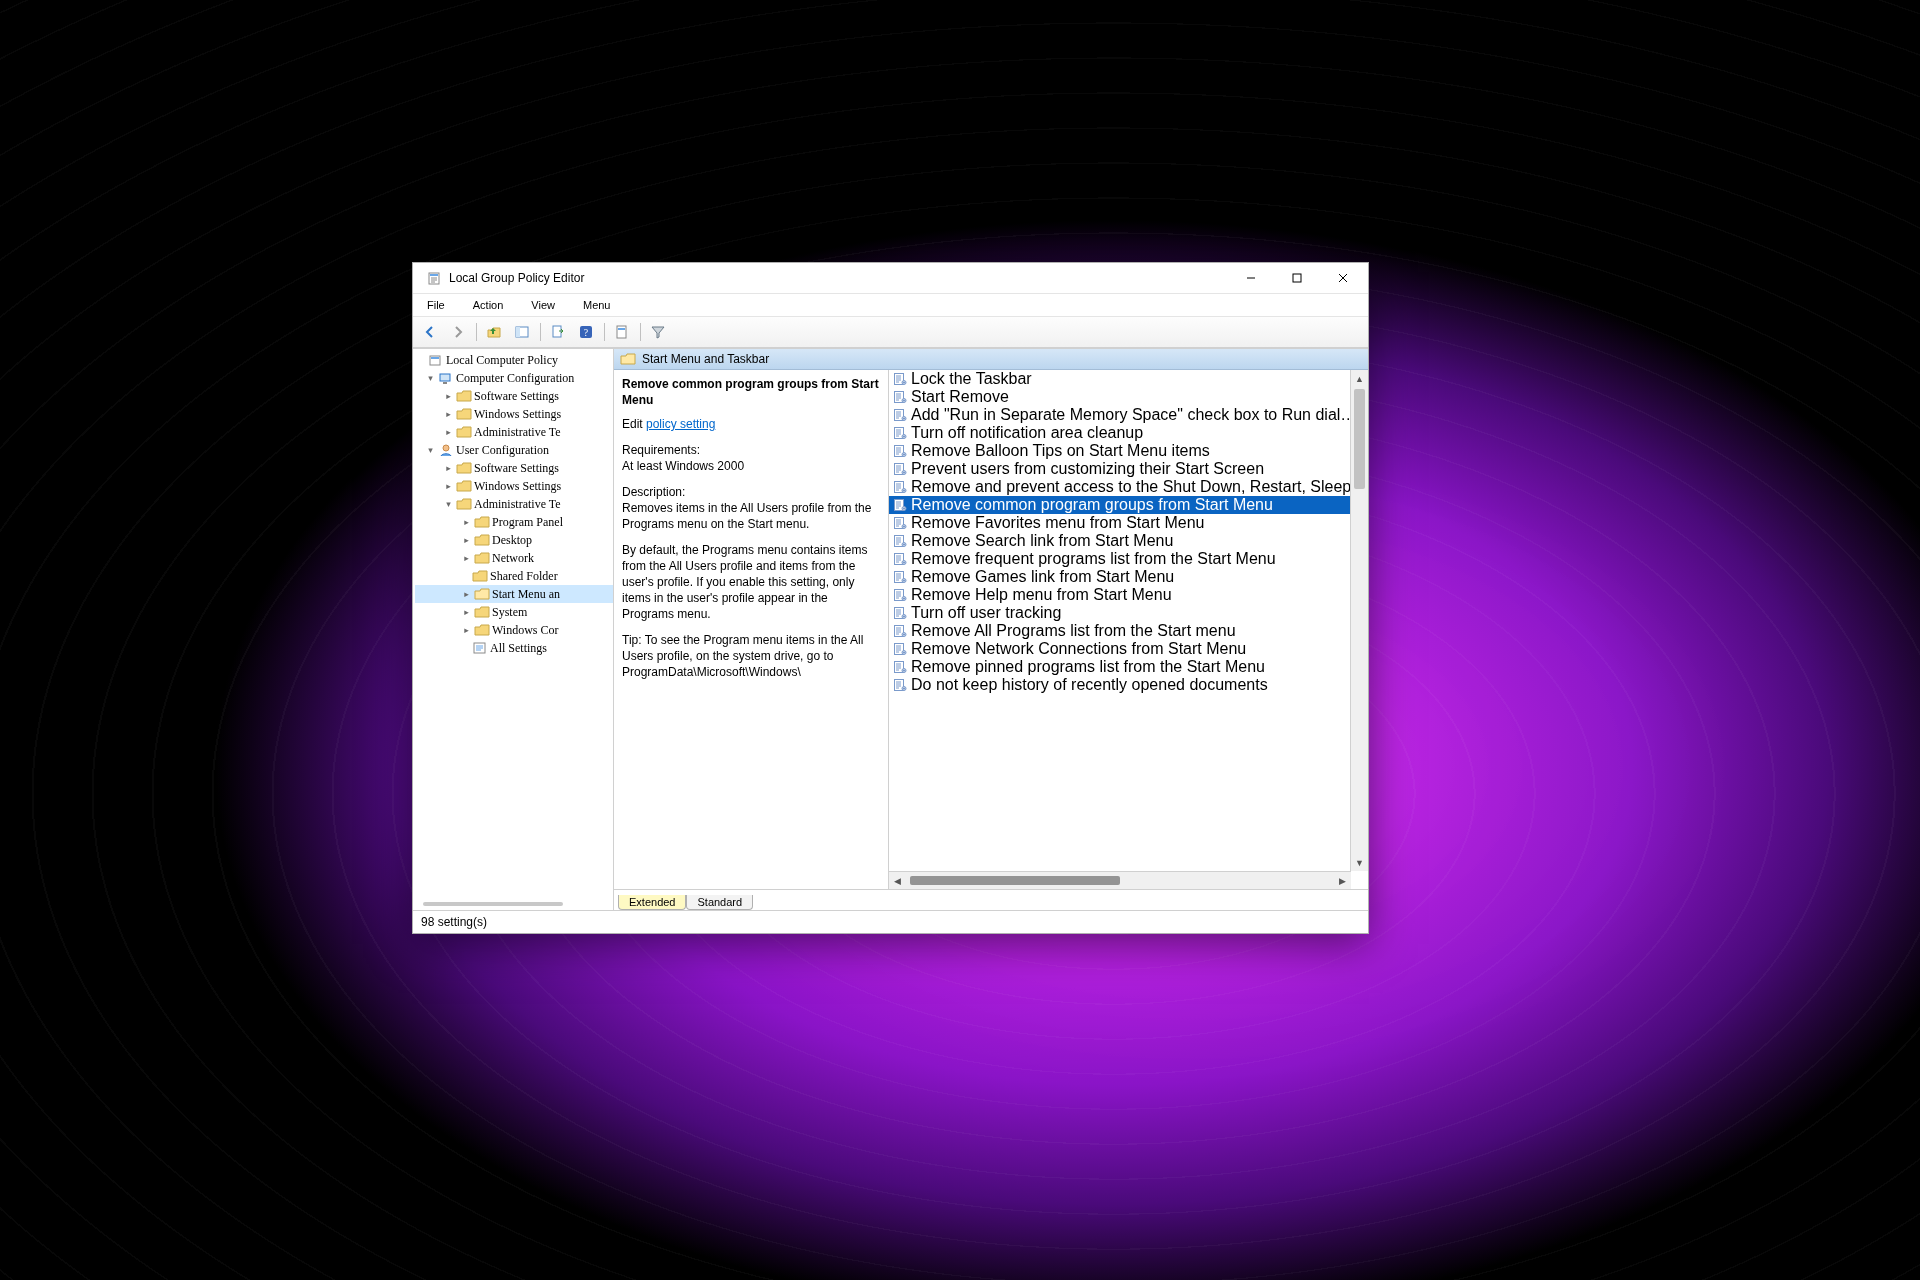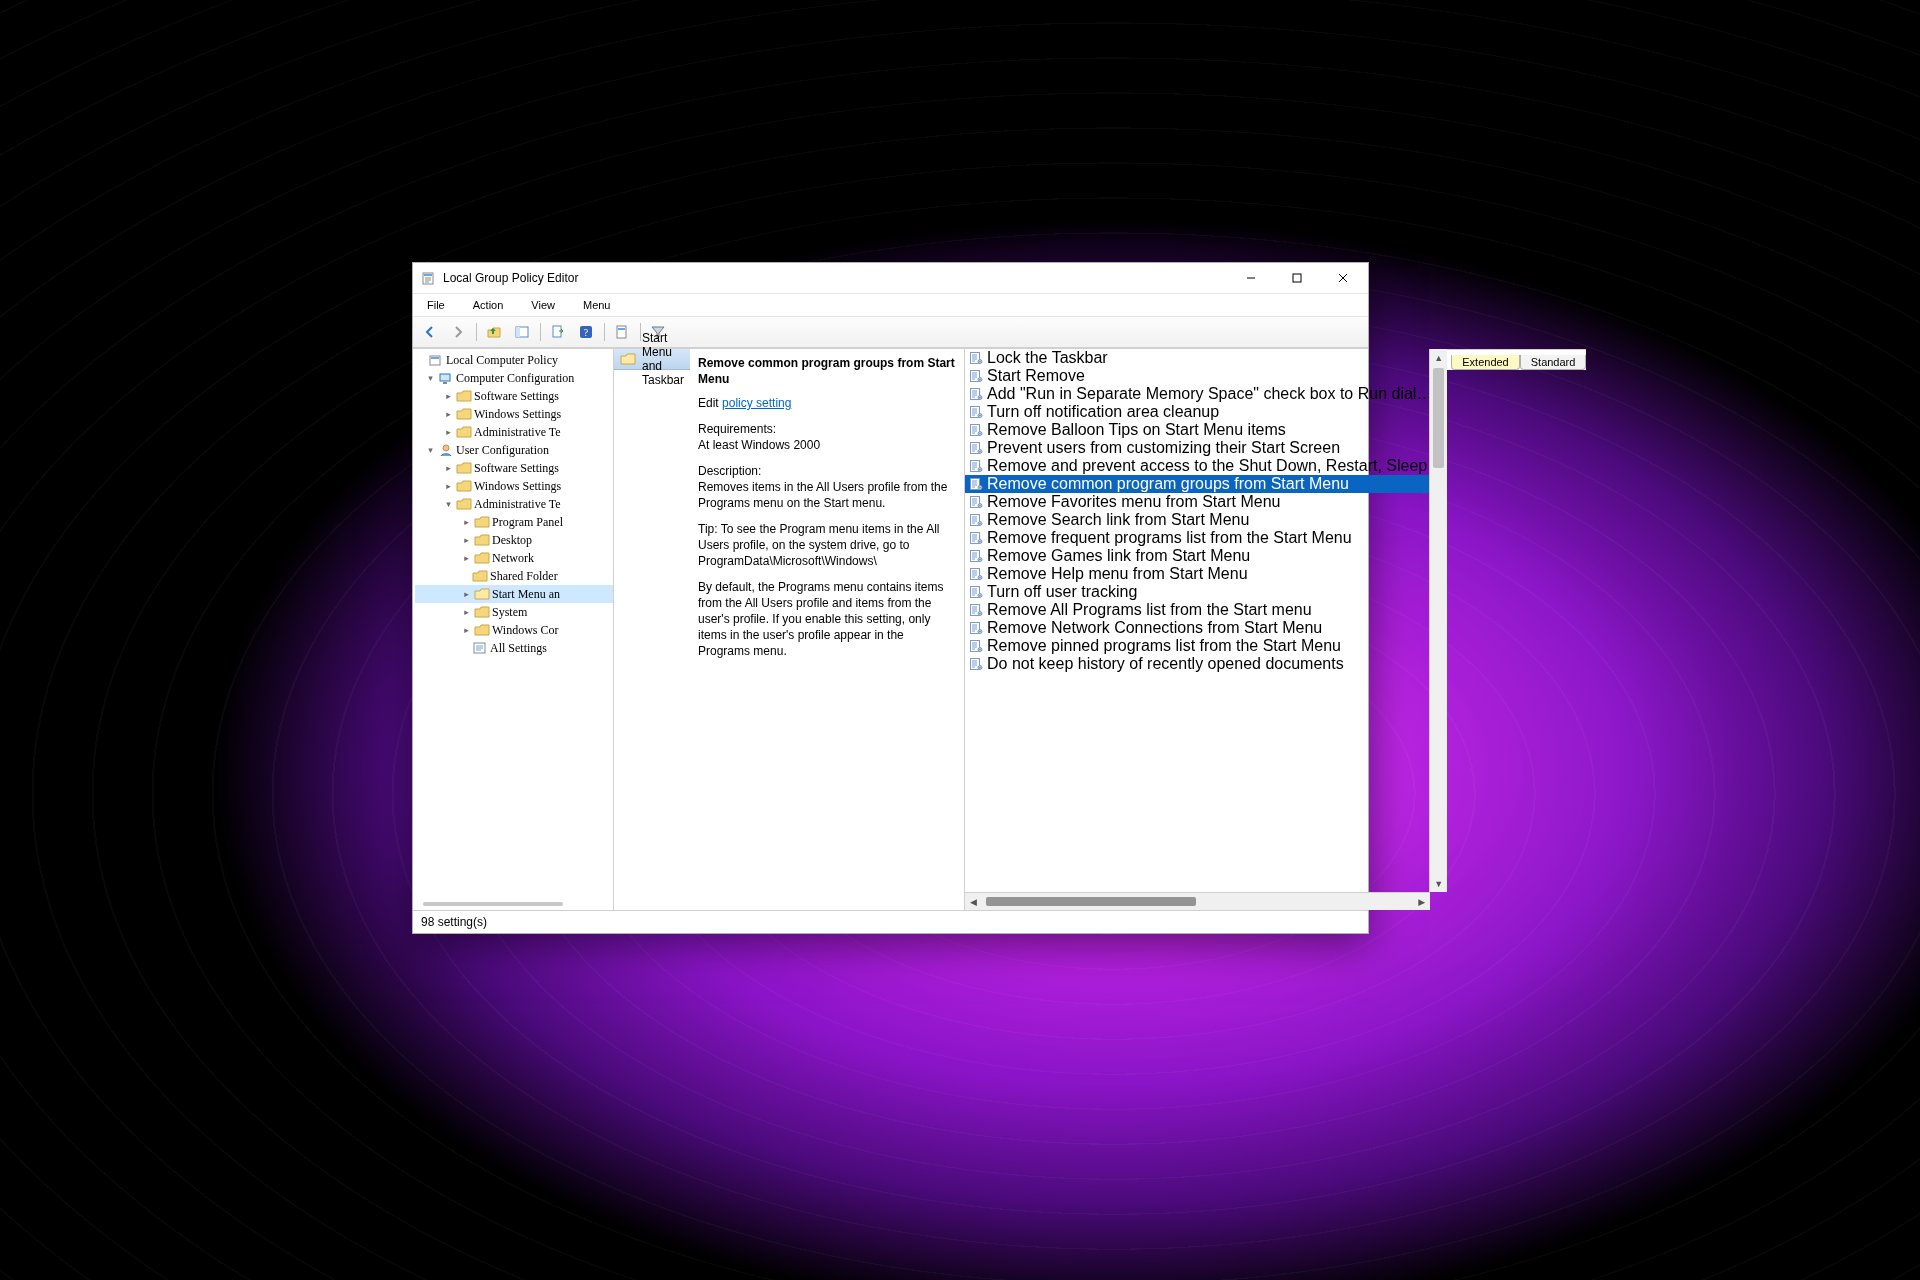--- a/index.html
+++ b/index.html
@@ -47,21 +47,21 @@
     display: flex;
     flex-direction: column;
     font-size: 12px;
     color: #000;
   }
 
   
   .titlebar {
     display: flex; align-items: center;
     height: 30px;
-    padding: 0 2px 0 8px;
+    padding: 0 2px 0 14px;
     background: #fff;
     border-bottom: 1px solid #e5e5e5;
   }
   .titlebar .app-icon {
     width: 16px; height: 16px; margin-right: 6px;
     display:inline-flex;align-items:center;justify-content:center;
   }
   .titlebar .title { flex:1; font-size:12px; }
   .winctrl {
     display:flex; height:100%;
@@ -126,21 +126,21 @@
     width:16px;height:14px;display:inline-flex;
   }
   .folder-icon svg{width:16px;height:14px;}
   .tree-scroll-h {
     position:absolute; bottom:4px; left:10px; width:140px; height:4px;
     background:#c8c8c8; border-radius:2px;
   }
 
   
   .right-area {
-    flex:1; display:flex; flex-direction:row; min-width:0;
+    flex:1; display:flex; flex-direction:column; min-width:0;
   }
   .content-header {
     height:20px; background:linear-gradient(#d6e7f7,#bcd6ef);
     border-bottom:1px solid #a3bcd6;
     display:flex; align-items:center; gap:6px;
     padding:0 6px; font-size:12px;
   }
   .content-body {
     flex:1; display:flex; min-height:0;
   }
@@ -508,22 +508,22 @@
             <span>Edit </span><a href="#">policy setting</a>
           </p>
           <p>
             <span>Requirements:</span><br>
             <span>At least Windows 2000</span>
           </p>
           <p>
             <span>Description:</span><br>
             <span>Removes items in the All Users profile from the Programs menu on the Start menu.</span>
           </p>
+          <p>By default, the Programs menu contains items from the All Users profile and items from the user's profile. If you enable this setting, only items in the user's profile appear in the Programs menu.</p>
           <p>Tip: To see the Program menu items in the All Users profile, on the system drive, go to ProgramData\Microsoft\Windows\</p>
-          <p>By default, the Programs menu contains items from the All Users profile and items from the user's profile. If you enable this setting, only items in the user's profile appear in the Programs menu.</p>
         </div>
 
         <div class="list-pane">
           <div class="list-scroll">
             <div id="settings-list" class="list">
                 <div class="row">
                   <span class="policy-icon">
                     <svg viewBox="0 0 14 14">
                       <rect x="1.5" y="1.5" width="9" height="11" fill="#fff" stroke="#7a9acb"></rect>
                       <path d="M3 4h5M3 6h5M3 8h5M3 10h3" stroke="#7a9acb" stroke-width="1"></path>

